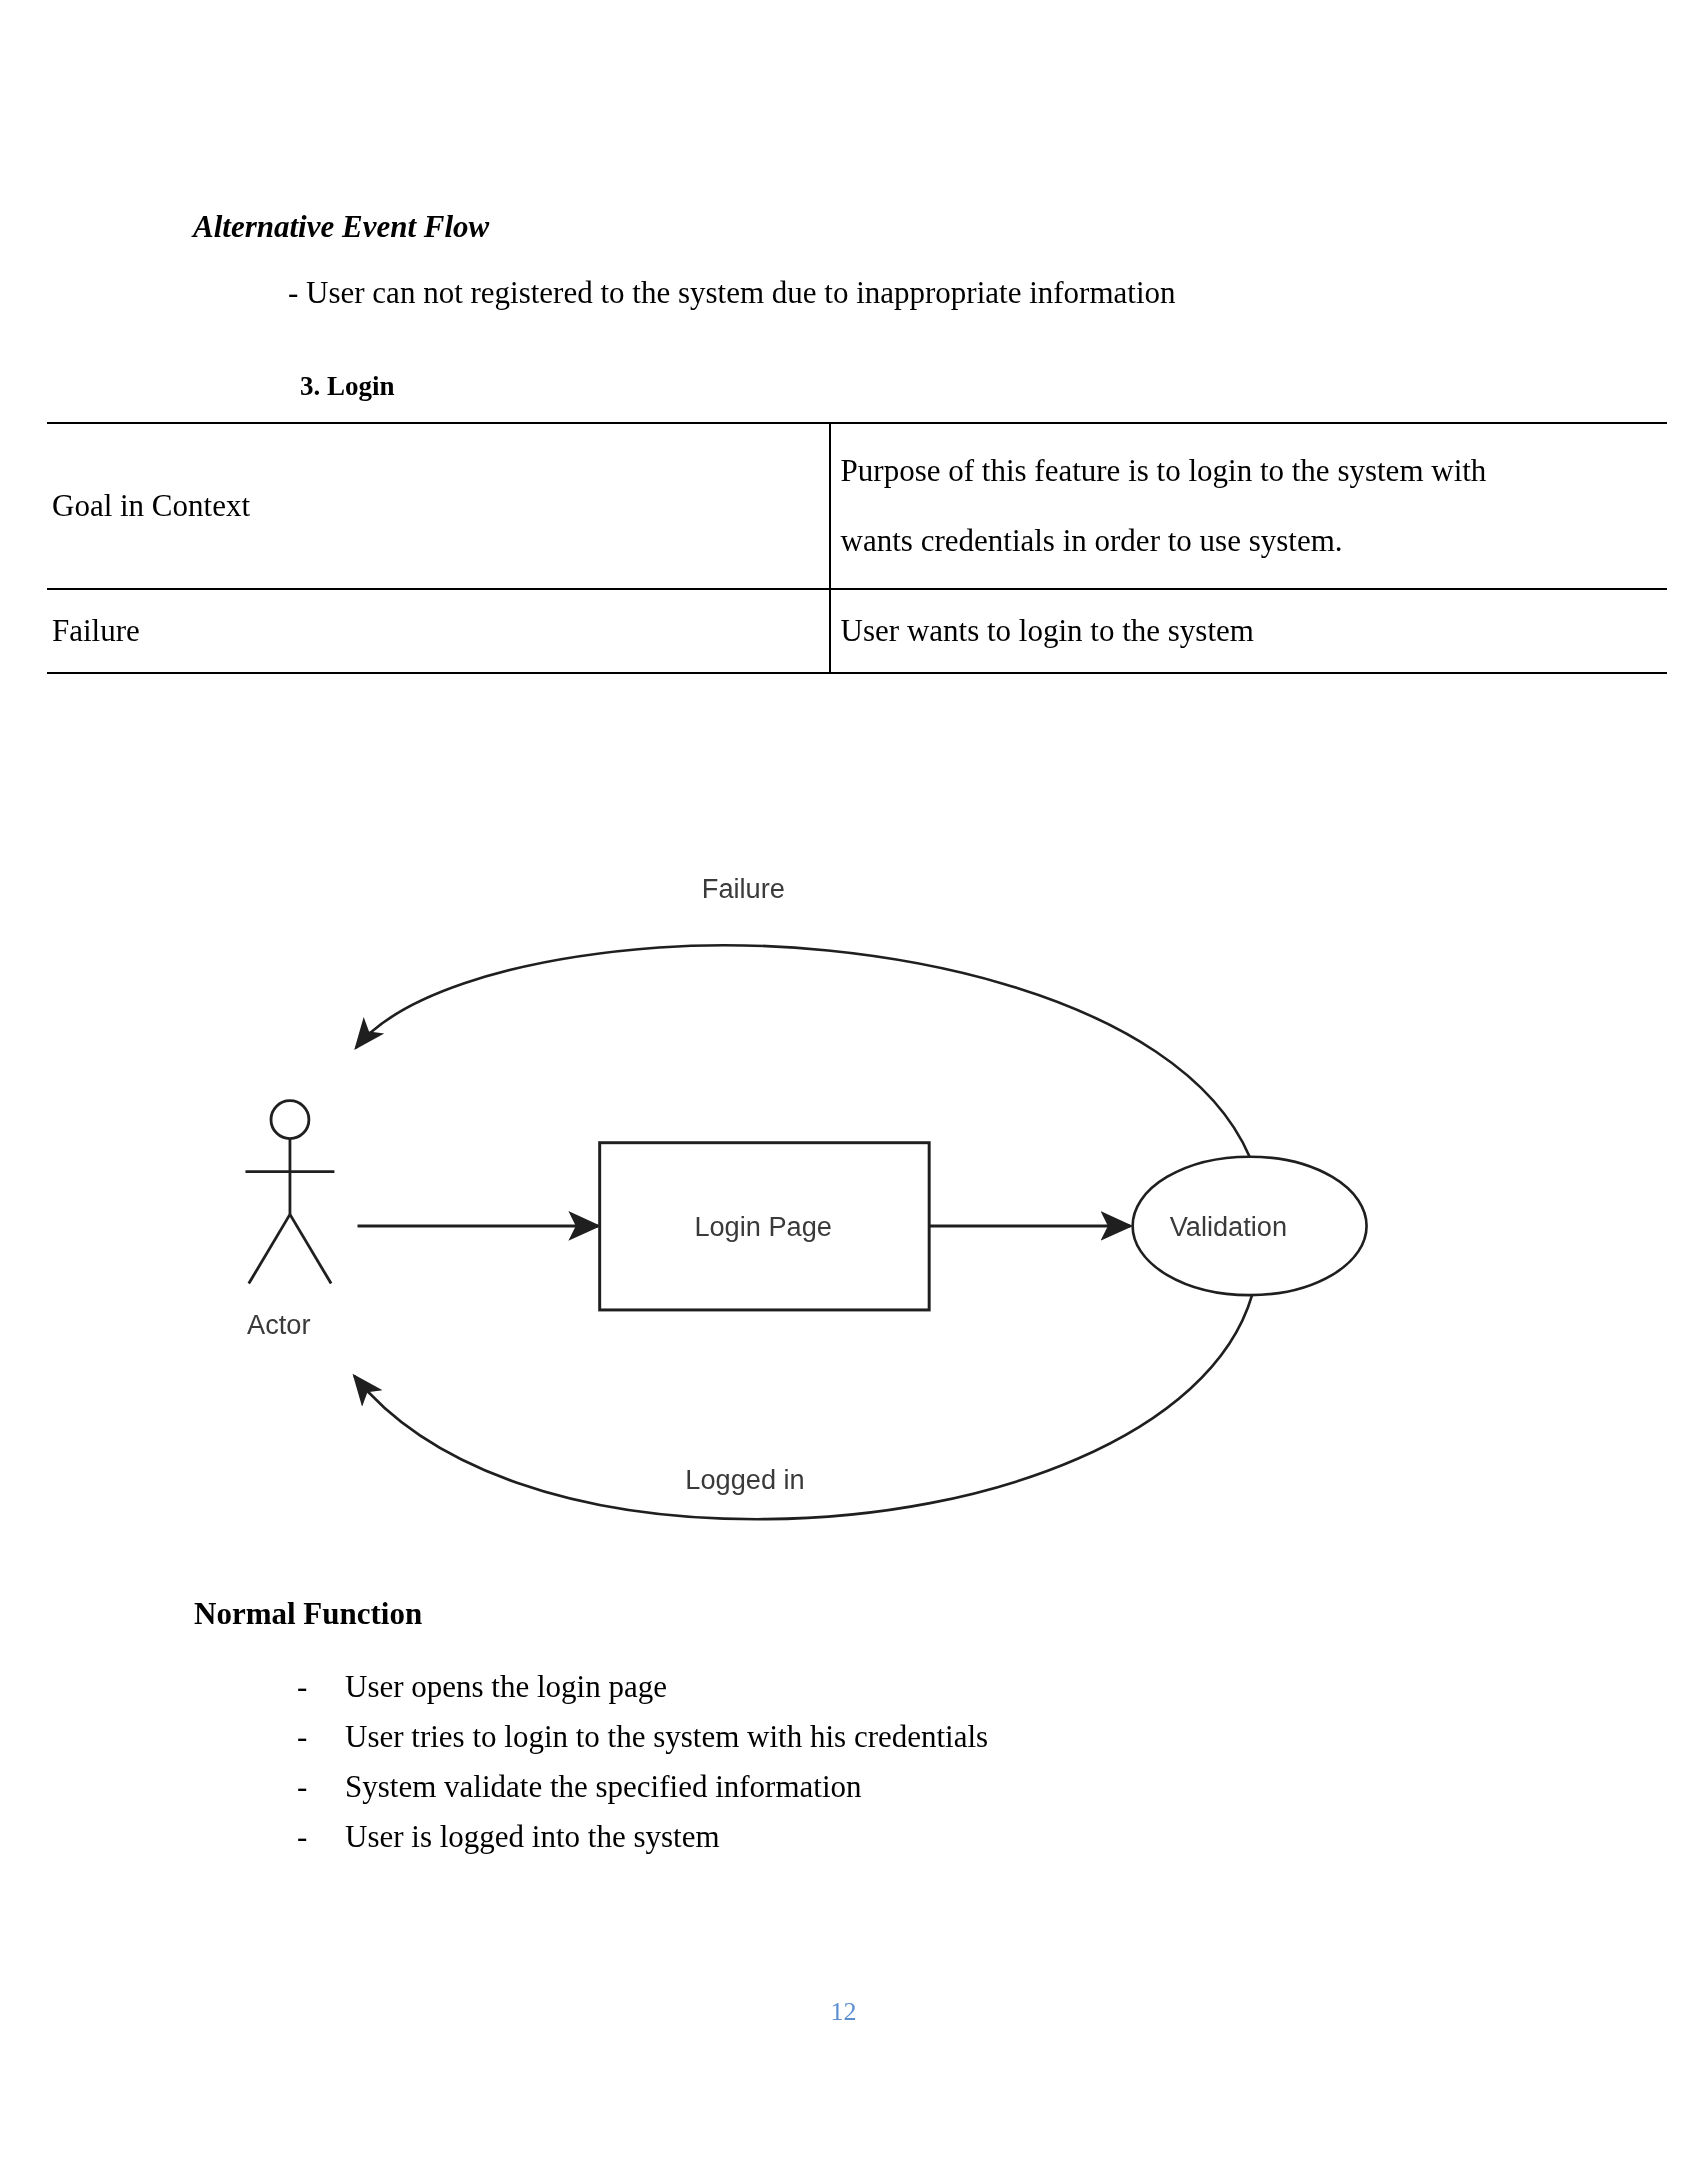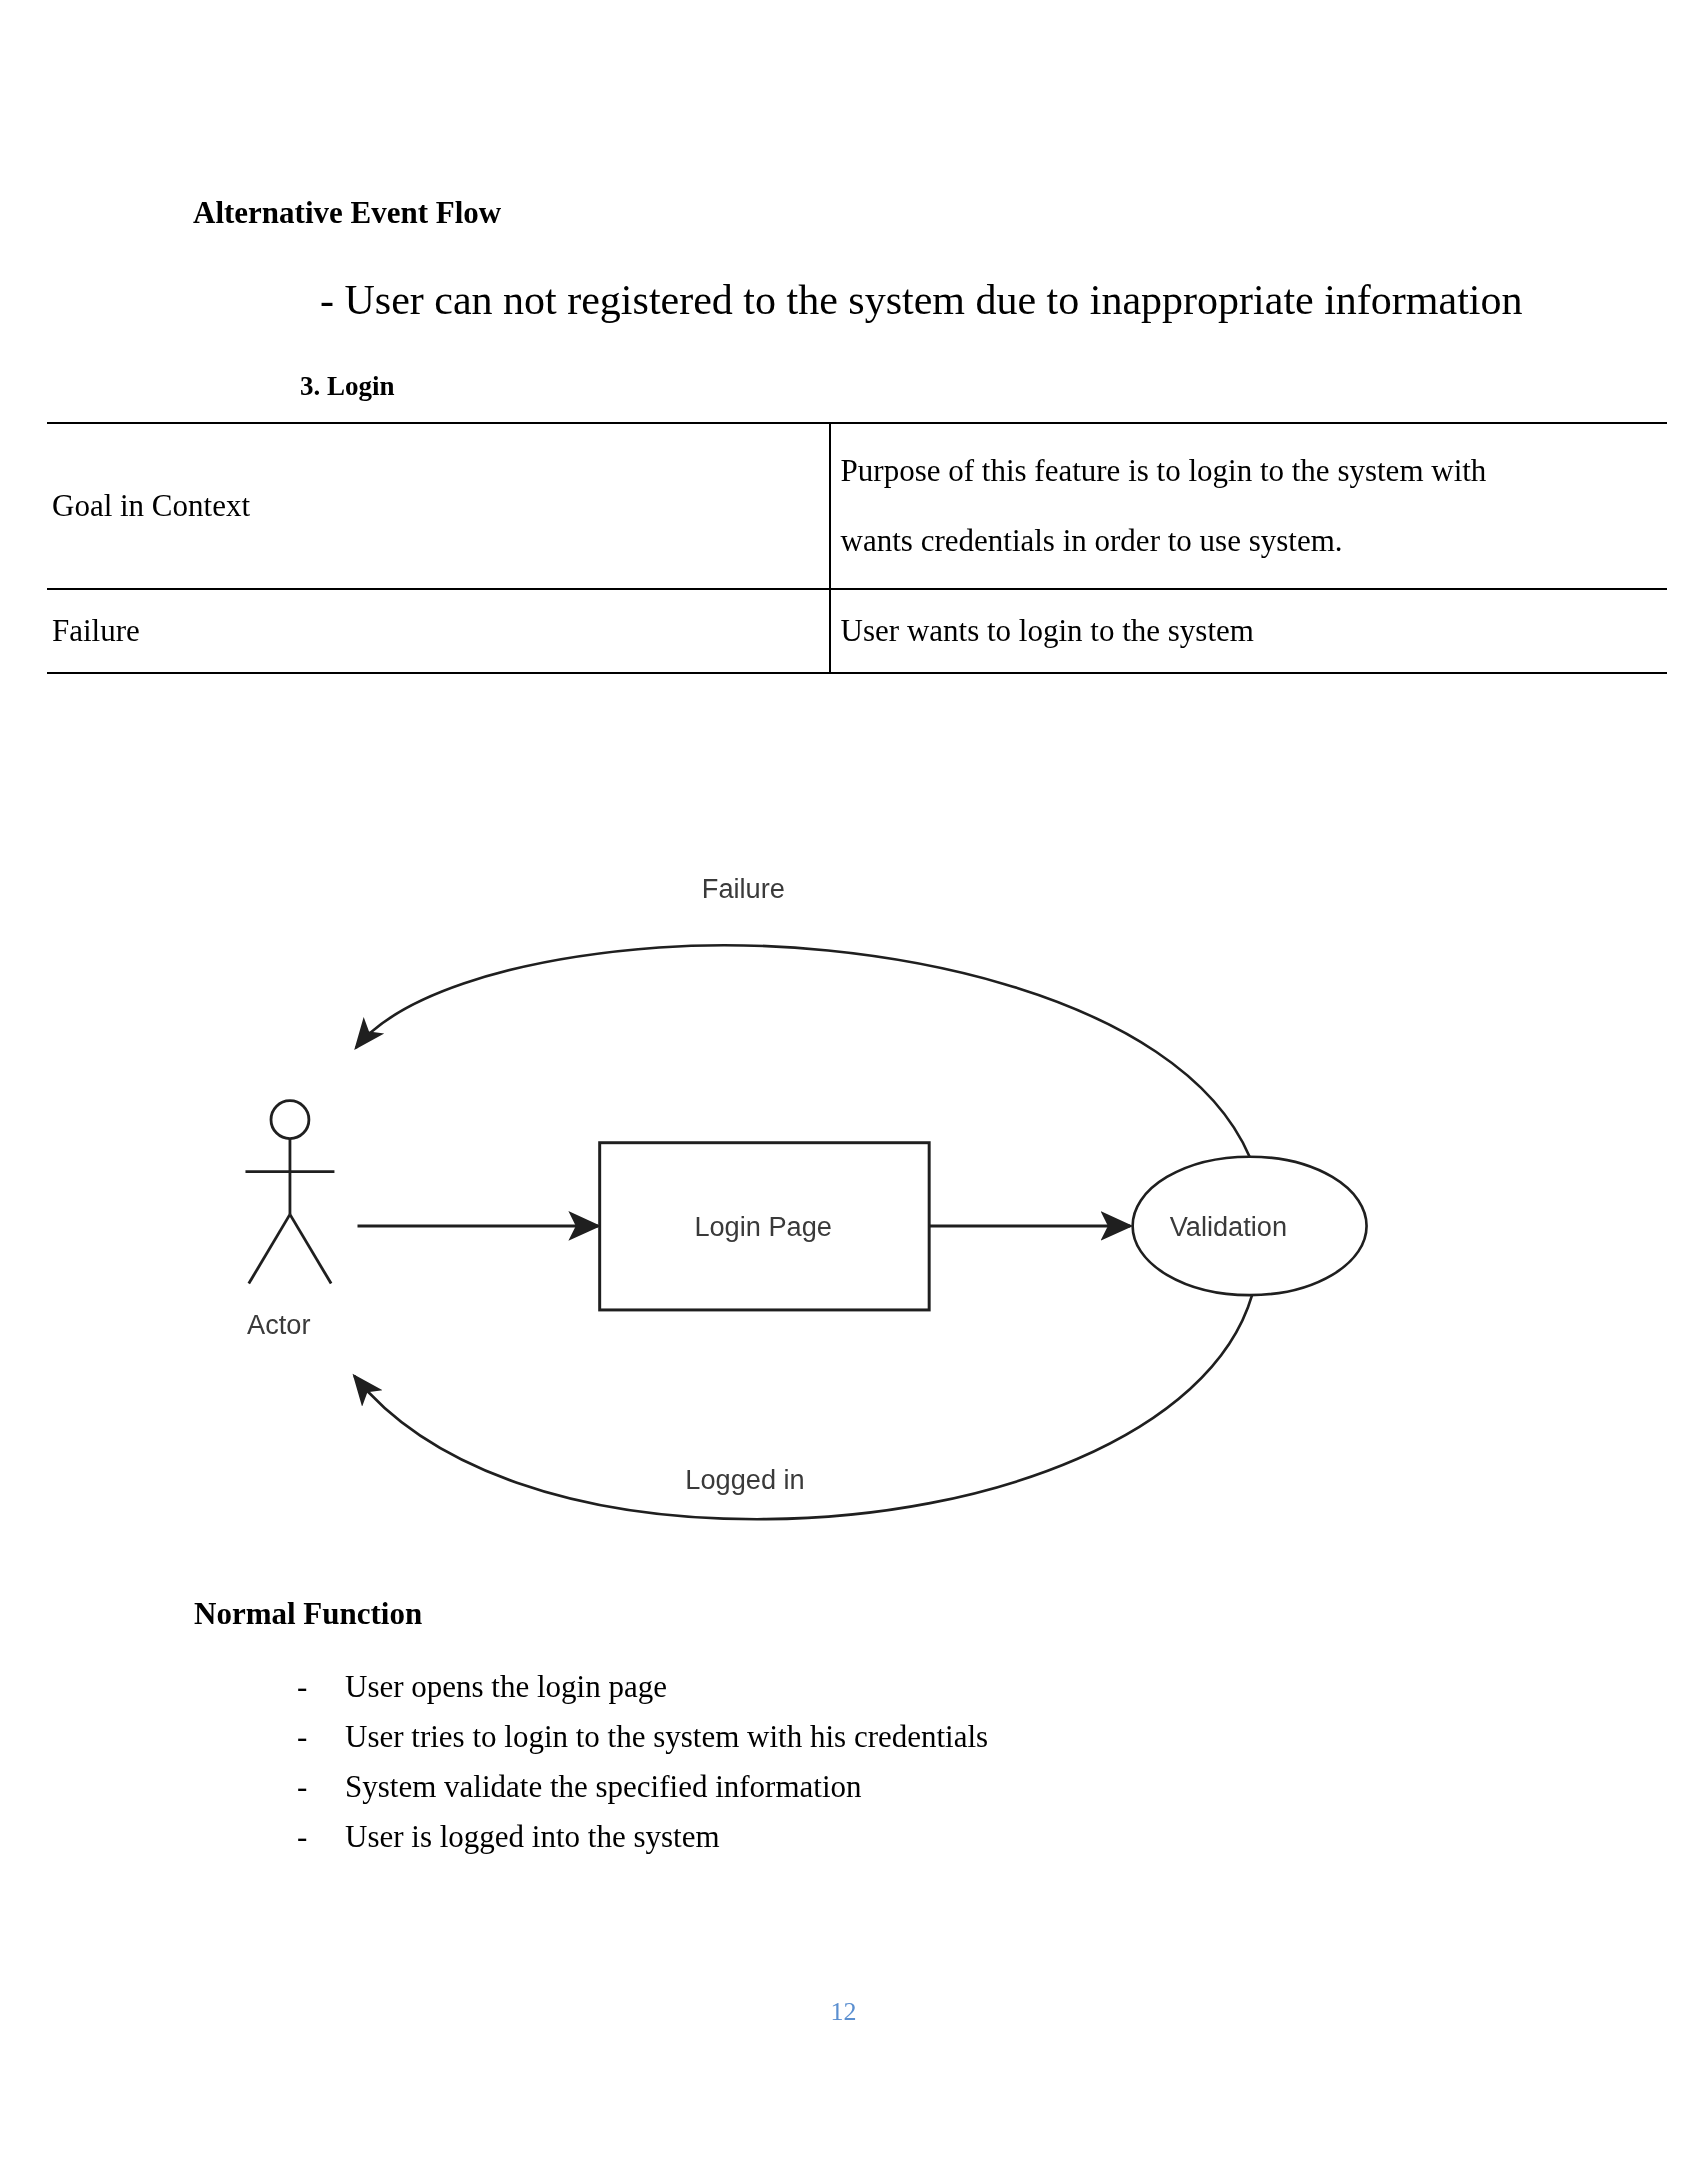--- a/index.html
+++ b/index.html
@@ -22,26 +22,25 @@
   
   .heading-bold {
     position: absolute;
     font-weight: bold;
     font-size: 31px;
     line-height: 1.2;
     white-space: nowrap;
   }
   .para {
     position: absolute;
-    font-size: 42px;
+    font-size: 31px;
     line-height: 1.25;
     white-space: nowrap;
-    margin-left: 32px;
-  }
-  #alt-event-flow-heading { left: 193px; top: 194px; }
+  }
+  #alt-event-flow-heading { left: 193px; top: 208px; font-style: italic; }
   #alt-event-flow-item    { left: 288px; top: 274px; }
   #login-section-heading  { left: 300px; top: 370px; font-size: 27px; }
   #normal-function-heading{ left: 194px; top: 1595px; }
 
   
   #use-case-table {
     position: absolute;
     left: 47px;
     top: 422px;
     width: 1593px;

